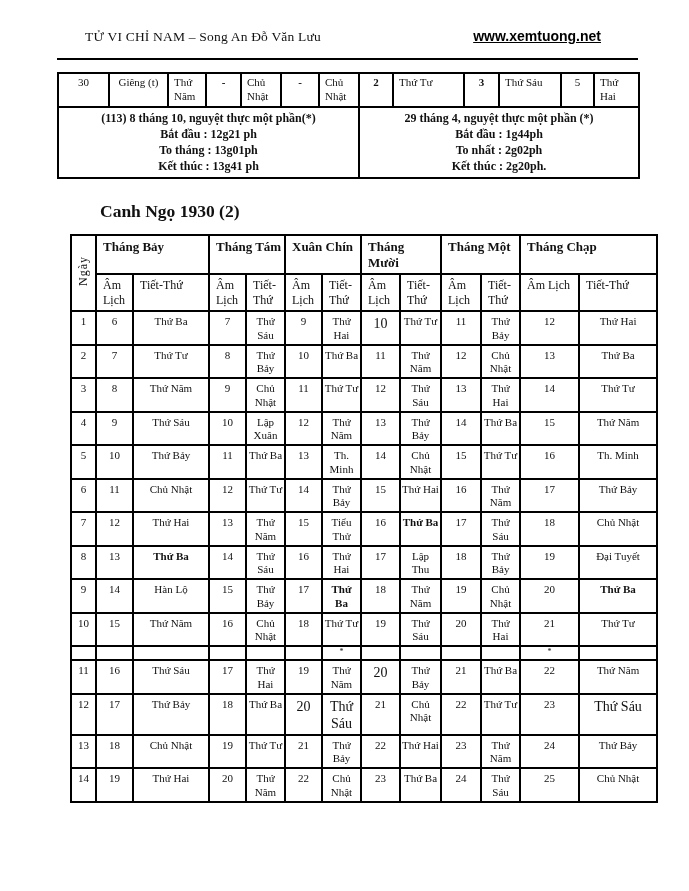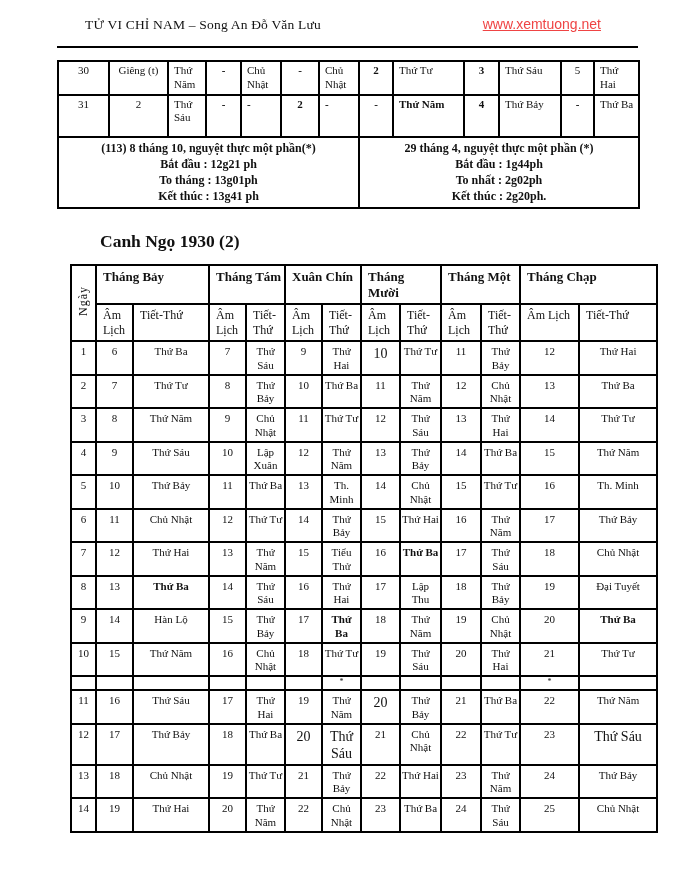--- a/index.html
+++ b/index.html
@@ -3,24 +3,24 @@
 <meta charset="utf-8">
 <style>
   html,body{margin:0;padding:0;background:#fff;}
   .page{
     position:relative;width:689px;height:891px;background:#fff;
     font-family:"Liberation Serif","DejaVu Serif",serif;color:#111;
     overflow:hidden;
   }
   
   .hdr{display:flex;justify-content:space-between;align-items:baseline;
-       margin:16px 88px 0 85px;}
+       margin:28px 88px 0 85px;}
   .hdr-title{font-size:13.5px;letter-spacing:.2px;}
   .hdr-link{font-family:"Liberation Sans","DejaVu Sans",sans-serif;
-            font-size:14px;font-weight:normal;color:#ef4444;
+            font-size:14px;font-weight:bold;color:#000000;
             text-decoration:underline;}
   .rule{border-top:2px solid #000;margin:13px 51px 0 57px;}
 
   
   table{border-collapse:collapse;table-layout:fixed;}
   td,th{border:2px solid #000;overflow:hidden;line-height:1.25;}
 
   
   .toptable{margin:12px 0 0 57px;width:581px;font-size:11px;}
   .toptable td{text-align:left;padding:2px 2px 2px 5px;vertical-align:top;}
@@ -88,35 +88,20 @@
           <td class="b">-</td>
           <td>Chủ Nhật</td>
           <td class="b">-</td>
           <td>Chủ Nhật</td>
           <td class="b">2</td>
           <td>Thứ Tư</td>
           <td class="b">3</td>
           <td>Thứ Sáu</td>
           <td>5</td>
           <td>Thứ Hai</td>
-        </tr>
-        <tr class="r31">
-          <td class="daycell">31</td>
-          <td>2</td>
-          <td>Thứ Sáu</td>
-          <td class="b">-</td>
-          <td class="b">-</td>
-          <td class="b">2</td>
-          <td class="b">-</td>
-          <td class="b">-</td>
-          <td class="b">Thứ Năm</td>
-          <td class="b">4</td>
-          <td>Thứ Bảy</td>
-          <td class="b">-</td>
-          <td>Thứ Ba</td>
         </tr>
       </tbody>
     <tbody>
       <tr class="eclipse">
         <td colspan="7">
           <div>(113) 8 tháng 10, nguyệt thực một phần(*)</div>
           <div>Bắt đầu : 12g21 ph</div>
           <div>To tháng : 13g01ph</div>
           <div>Kết thúc : 13g41 ph</div>
         </td>

